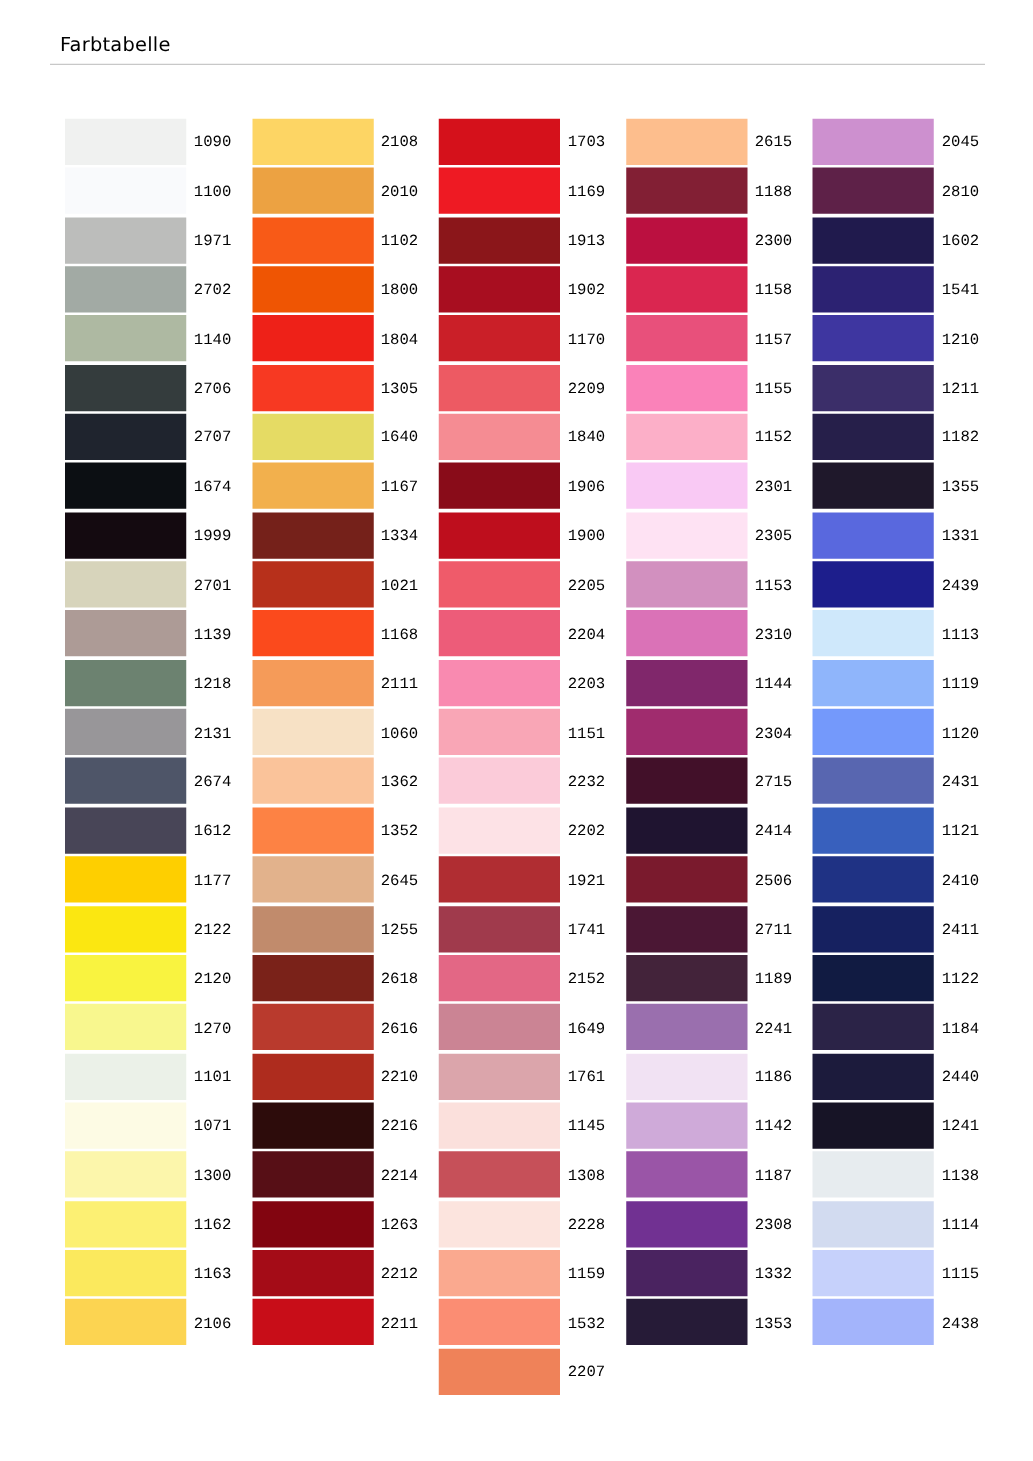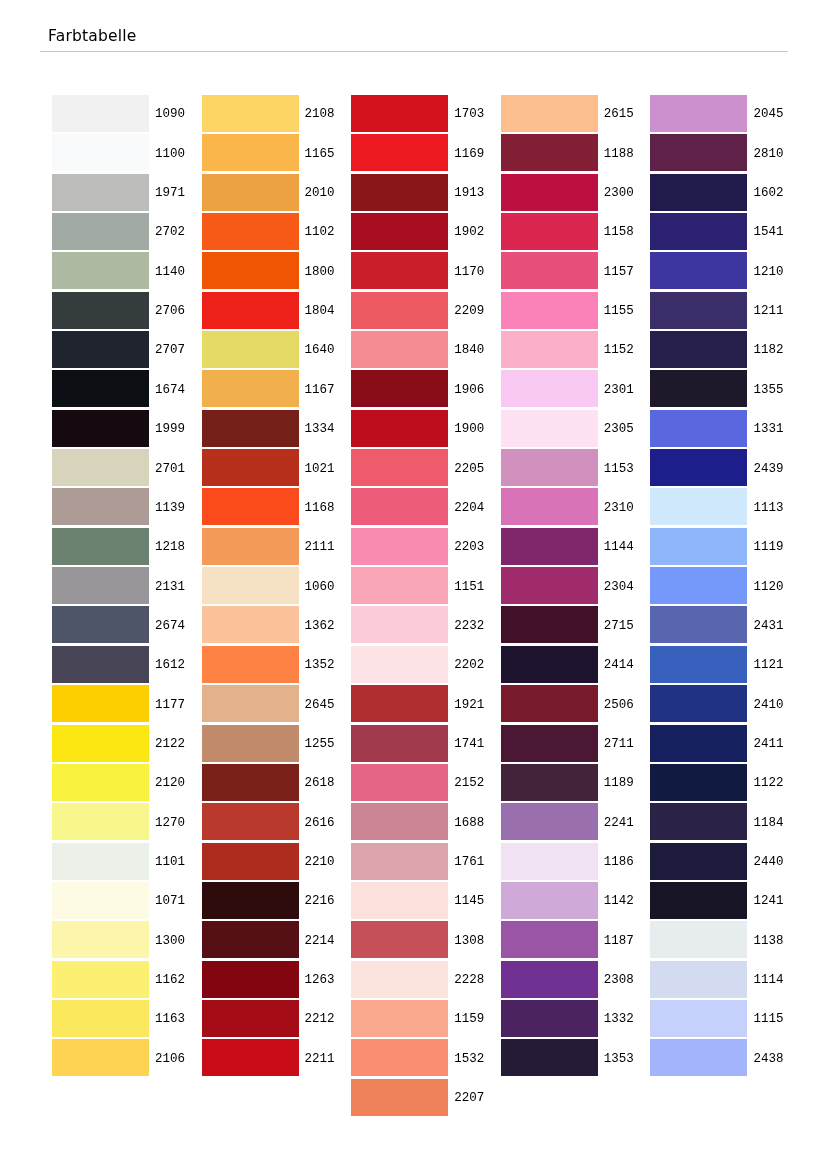--- a/index.html
+++ b/index.html
@@ -188,40 +188,40 @@
           <div class="swatch" style="background-color: rgb(252, 212, 81);"></div>
           <div class="swatch-code">2106</div>
         </div>
       </div>
       <div class="color-column">
         <div class="color-row">
           <div class="swatch" style="background-color: rgb(253, 213, 100);"></div>
           <div class="swatch-code">2108</div>
         </div>
         <div class="color-row">
-          <div class="swatch" style="background-color: rgb(251, 182, 75);"></div>
-          <div class="swatch-code">1165</div>
-        </div>
-        <div class="color-row">
           <div class="swatch" style="background-color: rgb(236, 162, 66);"></div>
           <div class="swatch-code">2010</div>
         </div>
         <div class="color-row">
           <div class="swatch" style="background-color: rgb(248, 90, 23);"></div>
           <div class="swatch-code">1102</div>
         </div>
         <div class="color-row">
           <div class="swatch" style="background-color: rgb(239, 85, 3);"></div>
           <div class="swatch-code">1800</div>
         </div>
         <div class="color-row">
           <div class="swatch" style="background-color: rgb(238, 33, 24);"></div>
           <div class="swatch-code">1804</div>
         </div>
         <div class="color-row">
+          <div class="swatch" style="background-color: rgb(247, 57, 34);"></div>
+          <div class="swatch-code">1305</div>
+        </div>
+        <div class="color-row">
           <div class="swatch" style="background-color: rgb(229, 219, 100);"></div>
           <div class="swatch-code">1640</div>
         </div>
         <div class="color-row">
           <div class="swatch" style="background-color: rgb(242, 176, 77);"></div>
           <div class="swatch-code">1167</div>
         </div>
         <div class="color-row">
           <div class="swatch" style="background-color: rgb(117, 33, 26);"></div>
           <div class="swatch-code">1334</div>
@@ -359,21 +359,21 @@
         <div class="color-row">
           <div class="swatch" style="background-color: rgb(160, 58, 76);"></div>
           <div class="swatch-code">1741</div>
         </div>
         <div class="color-row">
           <div class="swatch" style="background-color: rgb(227, 103, 133);"></div>
           <div class="swatch-code">2152</div>
         </div>
         <div class="color-row">
           <div class="swatch" style="background-color: rgb(203, 132, 148);"></div>
-          <div class="swatch-code">1688</div>
+          <div class="swatch-code">1649</div>
         </div>
         <div class="color-row">
           <div class="swatch" style="background-color: rgb(219, 165, 171);"></div>
           <div class="swatch-code">1761</div>
         </div>
         <div class="color-row">
           <div class="swatch" style="background-color: rgb(251, 224, 220);"></div>
           <div class="swatch-code">1145</div>
         </div>
         <div class="color-row">

